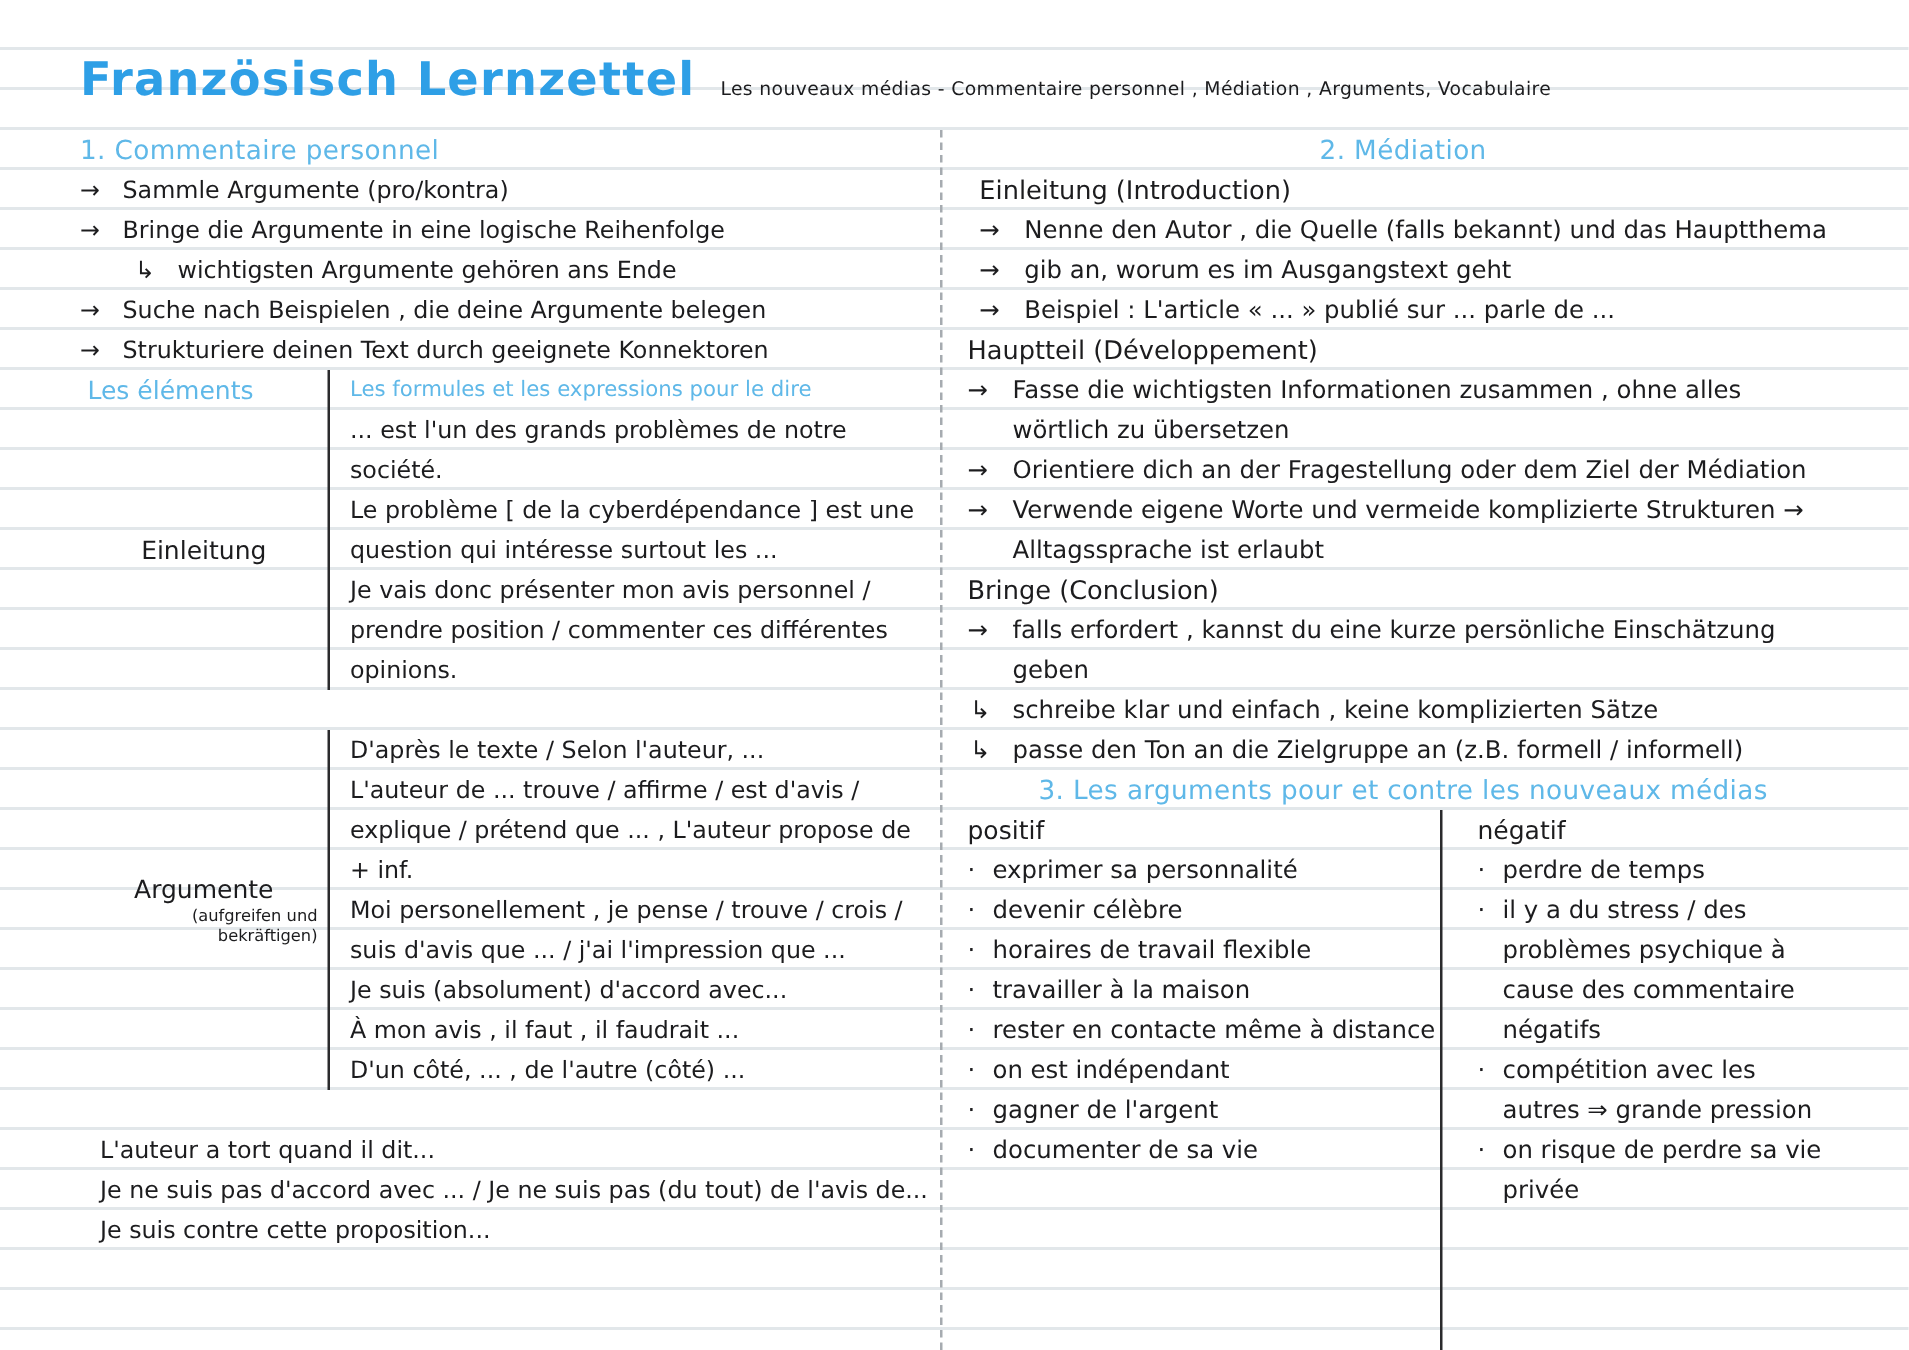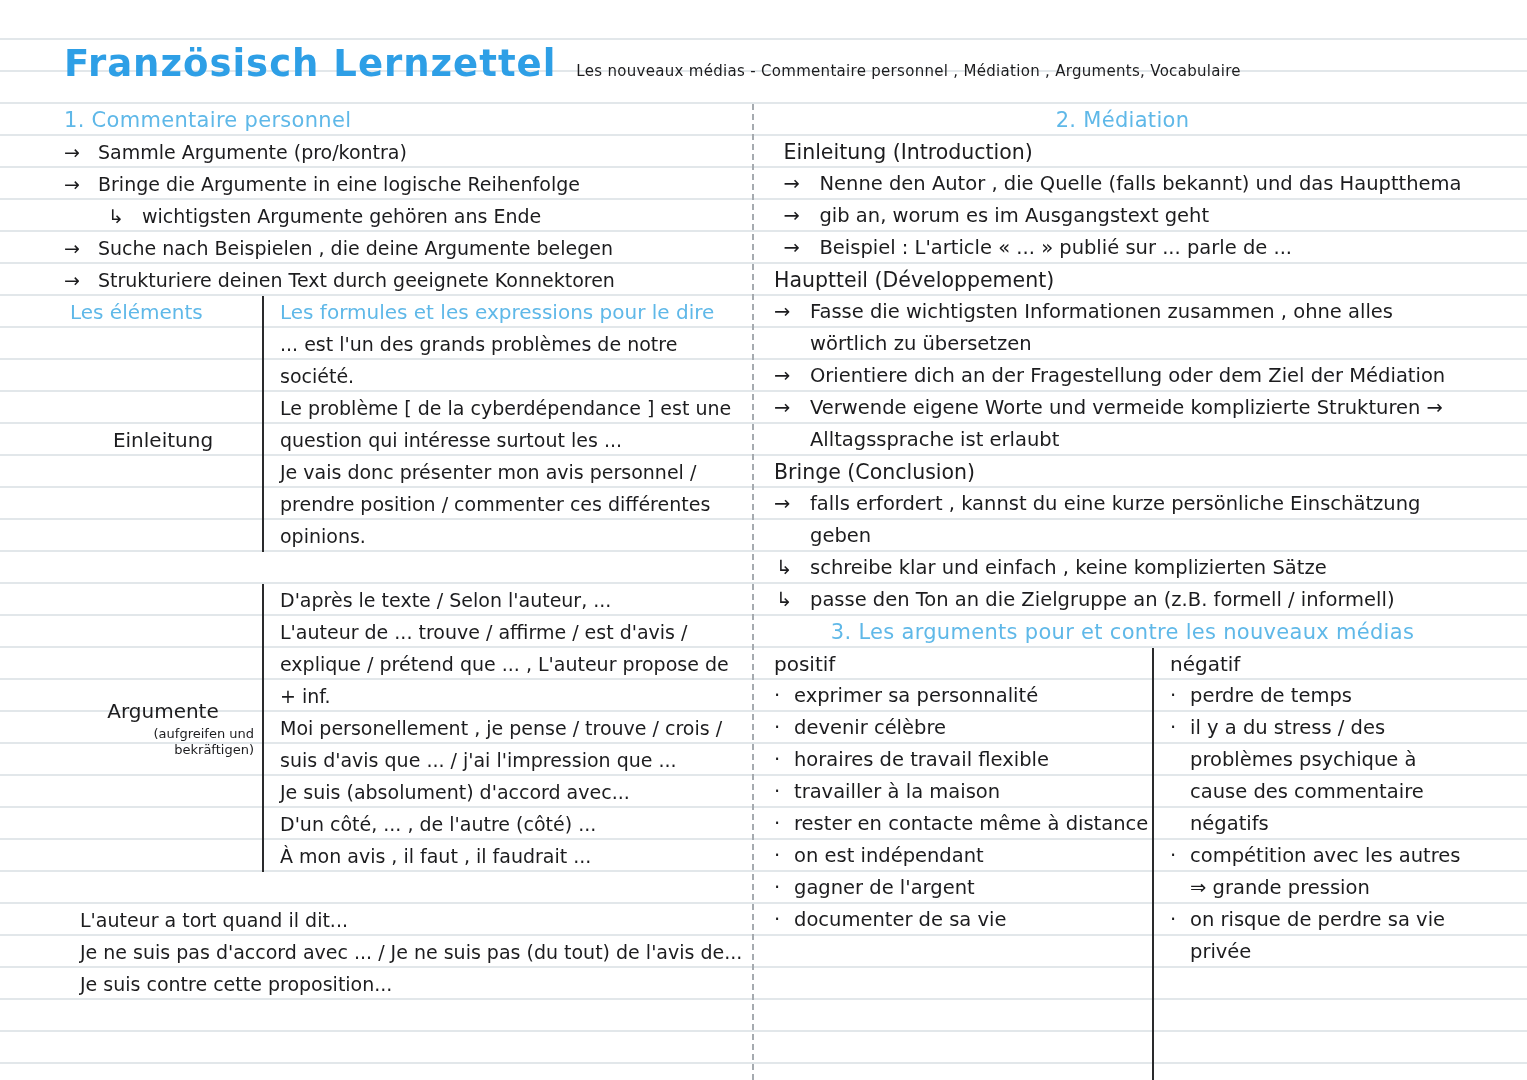--- a/index.html
+++ b/index.html
@@ -44,37 +44,37 @@
   .lrow { display: flex; }
   .lrow-grow { flex: 1; }
   .gap-after { padding-bottom: 32px; }
   .lcell-label {
     width: 200px; flex: none;
     border-right: 2px solid #2a2a2c;
     display: flex; flex-direction: column; justify-content: center; align-items: center;
     text-align: right; padding: 0 8px;
   }
   .lhead .lcell-label { color: #5fb8e8; font-size: 20px; line-height: 32px; align-items: flex-start; text-align: left; padding-left: 6px; }
-  .lhead .lcell-content { color: #5fb8e8; font-size: 20px; line-height: 32px; }
+  .lhead .lcell-content { color: #5fb8e8; font-size: 17px; line-height: 32px; }
   .lcell-content { flex: 1; padding-left: 16px; }
   .row-label { font-size: 20px; line-height: 26px; }
   .row-sublabel { font-size: 13px; line-height: 16px; margin-top: 2px; }
   .para { font-size: 19px; line-height: 32px; }
 
   
   .block-title { font-size: 20.5px; line-height: 32px; }
   .rbullet { display: flex; line-height: 32px; font-size: 19.5px; }
   .rbullet .marker { width: 36px; flex: none; }
   .rbullet .btext { flex: 1; }
   .rbullet.indent1 .marker { padding-left: 2px; }
 
   
   .ptable { flex: 1; display: flex; }
   .pcol-pos { width: 378px; flex: none; padding-right: 0; }
-  .pcol-neg { flex: 1; border-left: 2px solid #2a2a2c; padding-left: 16px; }
+  .pcol-neg { flex: 1; border-left: 2px solid #2a2a2c; padding-left: 28px; }
   .pheader { font-size: 20px; line-height: 32px; }
   .pitem { display: flex; line-height: 32px; font-size: 19.5px; }
   .pitem .pdot { width: 20px; flex: none; }
   .pitem .ptext { flex: 1; }
 </style>
 </head>
 <body>
 
 <div class="paper">
 
@@ -131,22 +131,22 @@
         <div class="lrow gap-after">
           <div class="lcell-label">
             <div class="row-label">Argumente</div>
             <div class="row-sublabel">(aufgreifen und bekräftigen)</div>
           </div>
           <div class="lcell-content">
             <div class="para">D'après le texte / Selon l'auteur, ...</div>
             <div class="para">L'auteur de ... trouve / affirme / est d'avis / explique / prétend que ... , L'auteur propose de + inf.</div>
             <div class="para">Moi personellement , je pense / trouve / crois / suis d'avis que ... / j'ai l'impression que ...</div>
             <div class="para">Je suis (absolument) d'accord avec...</div>
+            <div class="para">À mon avis , il faut , il faudrait ...</div>
             <div class="para">D'un côté, ... , de l'autre (côté) ...</div>
-            <div class="para">À mon avis , il faut , il faudrait ...</div>
           </div>
         </div>
 
         <div class="lrow lrow-grow">
           <div class="lcell-content">
             <div class="para">L'auteur a tort quand il dit...</div>
             <div class="para">Je ne suis pas d'accord avec ... / Je ne suis pas (du tout) de l'avis de...</div>
             <div class="para">Je suis contre cette proposition...</div>
           </div>
         </div>

